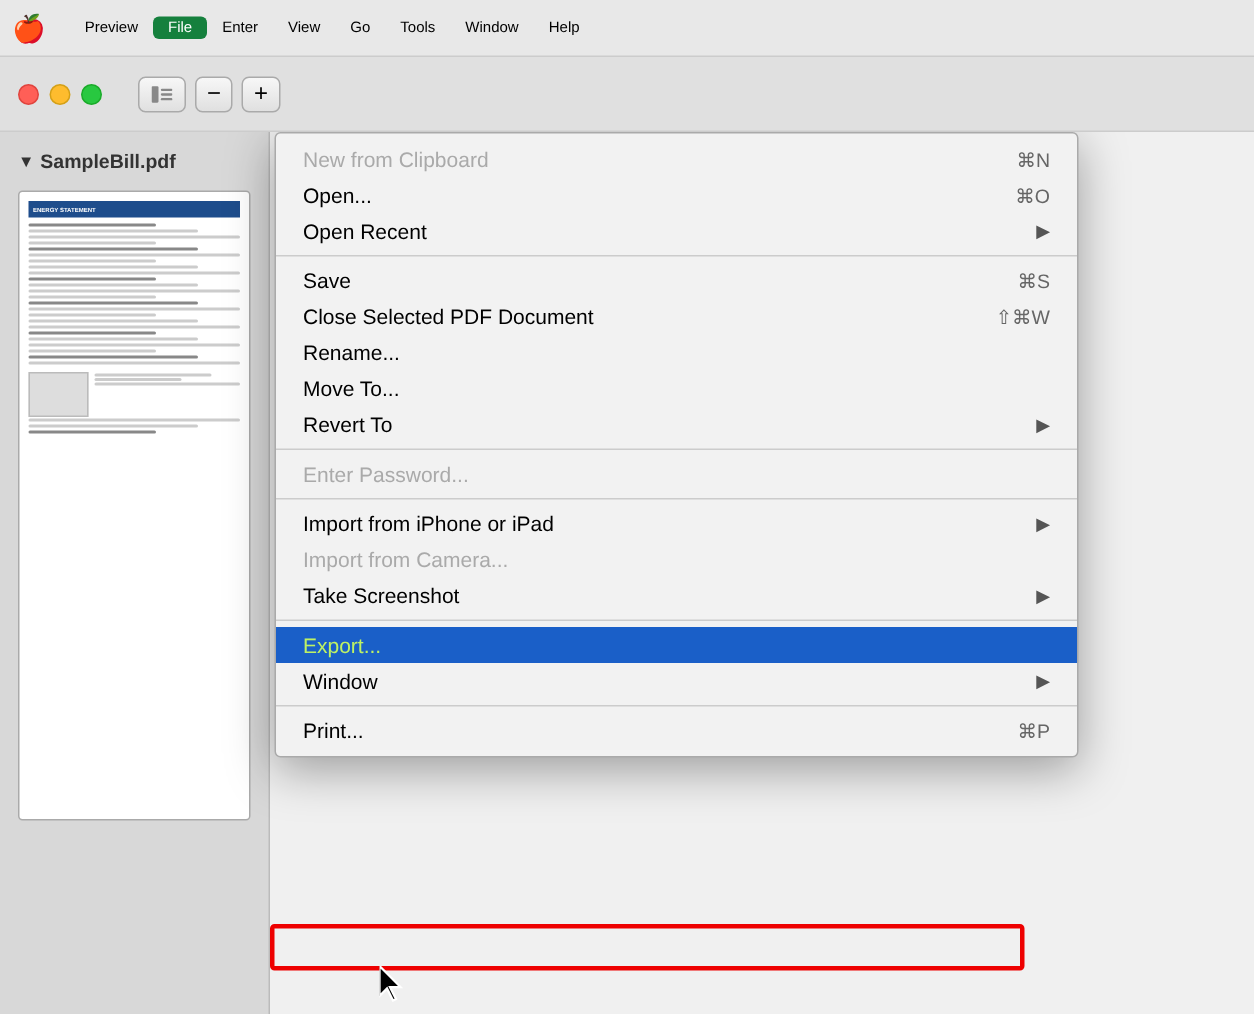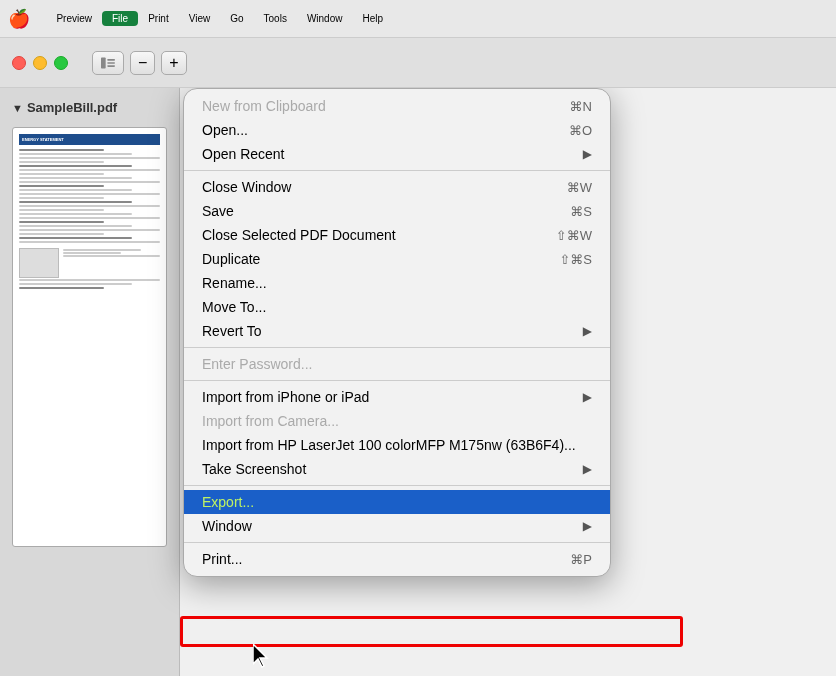--- a/index.html
+++ b/index.html
@@ -193,24 +193,24 @@
       left: 0;
       right: 0;
       bottom: 0;
       z-index: 100;
     }
 
     .dropdown-menu {
       position: absolute;
       top: 0;
       left: 183px;
-      width: 428px;
+      width: 536px;
       background: #f2f2f2;
       border: 1px solid #aaa;
-      border-radius: 14px;
+      border-radius: 4px;
       box-shadow: 0 8px 32px rgba(0,0,0,0.35);
       padding: 5px 0;
       z-index: 200;
     }
 
     .menu-item {
       display: flex;
       align-items: center;
       justify-content: space-between;
       padding: 4px 18px;
@@ -266,21 +266,21 @@
       z-index: 250;
     }
   </style>
 </head>
 <body>
 
 <div class="menubar">
   <span class="menubar-apple">🍎</span>
   <span class="menubar-item">Preview</span>
   <span class="menubar-item active">File</span>
-  <span class="menubar-item">Print</span>
+  <span class="menubar-item">Enter</span>
   <span class="menubar-item">View</span>
   <span class="menubar-item">Go</span>
   <span class="menubar-item">Tools</span>
   <span class="menubar-item">Window</span>
   <span class="menubar-item">Help</span>
 </div>
 
 <div class="app-window">
 
   <div class="titlebar">
@@ -366,39 +366,31 @@
           <span class="menu-shortcut">⌘O</span>
         </div>
 
         <div class="menu-item">
           <span>Open Recent</span>
           <span class="menu-arrow">▶</span>
         </div>
 
         <div class="menu-separator"></div>
 
-        <div class="menu-item">
-          <span>Close Window</span>
-          <span class="menu-shortcut">⌘W</span>
-        </div>
 
         <div class="menu-item">
           <span>Save</span>
           <span class="menu-shortcut">⌘S</span>
         </div>
 
         <div class="menu-item">
           <span>Close Selected PDF Document</span>
           <span class="menu-shortcut">⇧⌘W</span>
         </div>
 
-        <div class="menu-item">
-          <span>Duplicate</span>
-          <span class="menu-shortcut">⇧⌘S</span>
-        </div>
 
         <div class="menu-item">
           <span>Rename...</span>
           <span class="menu-shortcut"></span>
         </div>
 
         <div class="menu-item">
           <span>Move To...</span>
           <span class="menu-shortcut"></span>
         </div>
@@ -418,23 +410,20 @@
 
         <div class="menu-item">
           <span>Import from iPhone or iPad</span>
           <span class="menu-arrow">▶</span>
         </div>
 
         <div class="menu-item disabled">
           <span>Import from Camera...</span>
         </div>
 
-        <div class="menu-item">
-          <span>Import from HP LaserJet 100 colorMFP M175nw (63B6F4)...</span>
-        </div>
 
         <div class="menu-item">
           <span>Take Screenshot</span>
           <span class="menu-arrow">▶</span>
         </div>
 
         <div class="menu-separator"></div>
 
         <div class="menu-item highlighted">
           <span>Export...</span>

